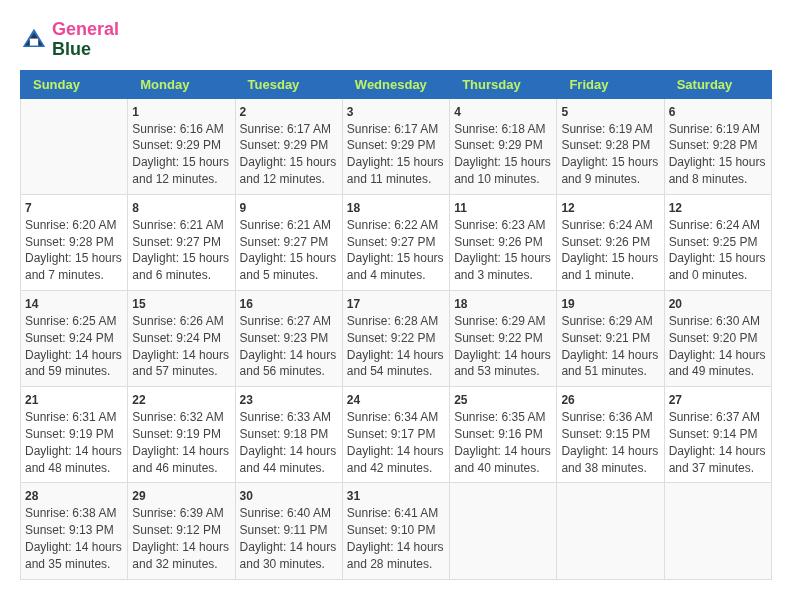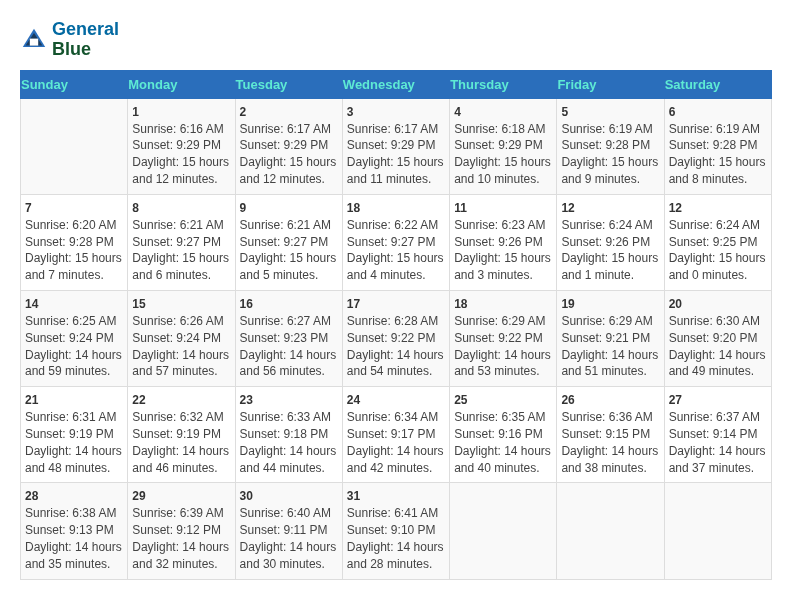--- a/index.html
+++ b/index.html
@@ -17,21 +17,21 @@
       margin-bottom: 10px;
     }
     .logo {
       display: flex;
       align-items: center;
       gap: 4px;
     }
     .logo-text {
       font-size: 18px;
       font-weight: bold;
-      color: #0369a1;
+      color: #ec4899;
       line-height: 1.1;
     }
     .logo-blue {
       color: #14532d;
     }
     .logo-icon {
       width: 28px;
       height: 28px;
     }
     .title-area {
@@ -49,24 +49,24 @@
     }
     table {
       width: 100%;
       border-collapse: collapse;
       table-layout: fixed;
     }
     thead tr {
       background-color: #2a6ebb;
     }
     thead th {
-      color: #5eead4;
+      color: #bef264;
       font-size: 13px;
       font-weight: bold;
-      padding: 6px 0;
+      padding: 6px 12px;
       text-align: left;
       border: 1px solid #2a6ebb;
     }
     tbody tr {
       border-bottom: 1px solid #ccc;
     }
     tbody td {
       vertical-align: top;
       padding: 6px 4px;
       font-size: 10.5px;

